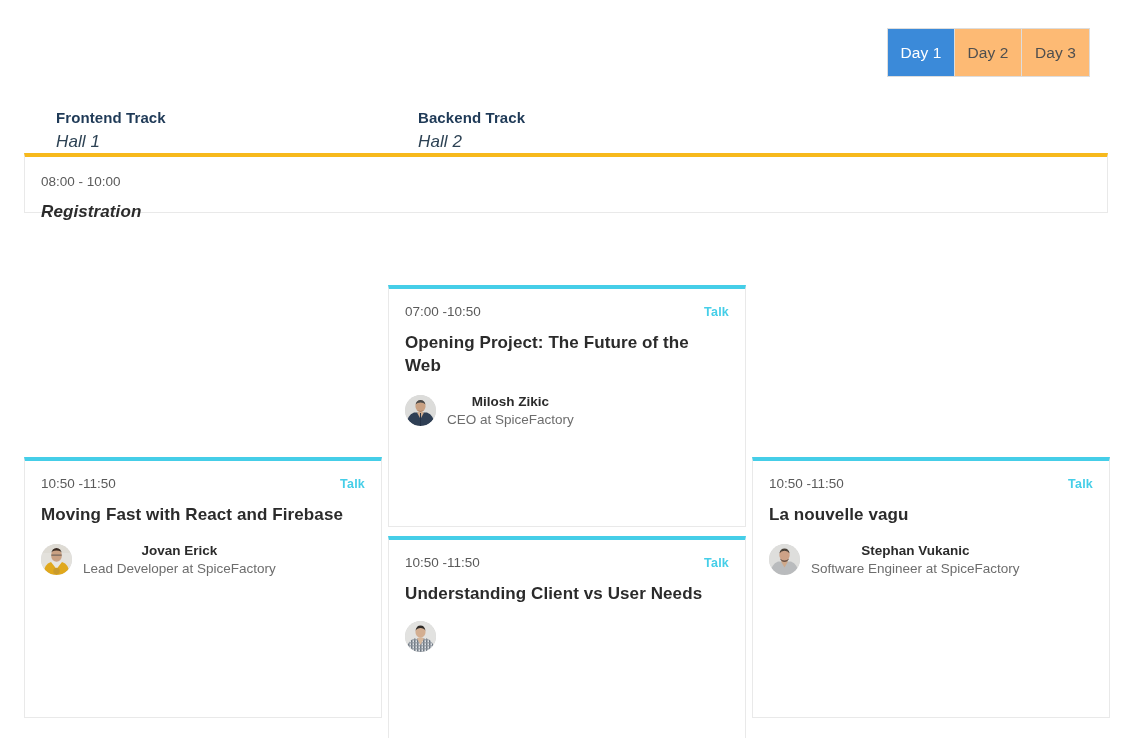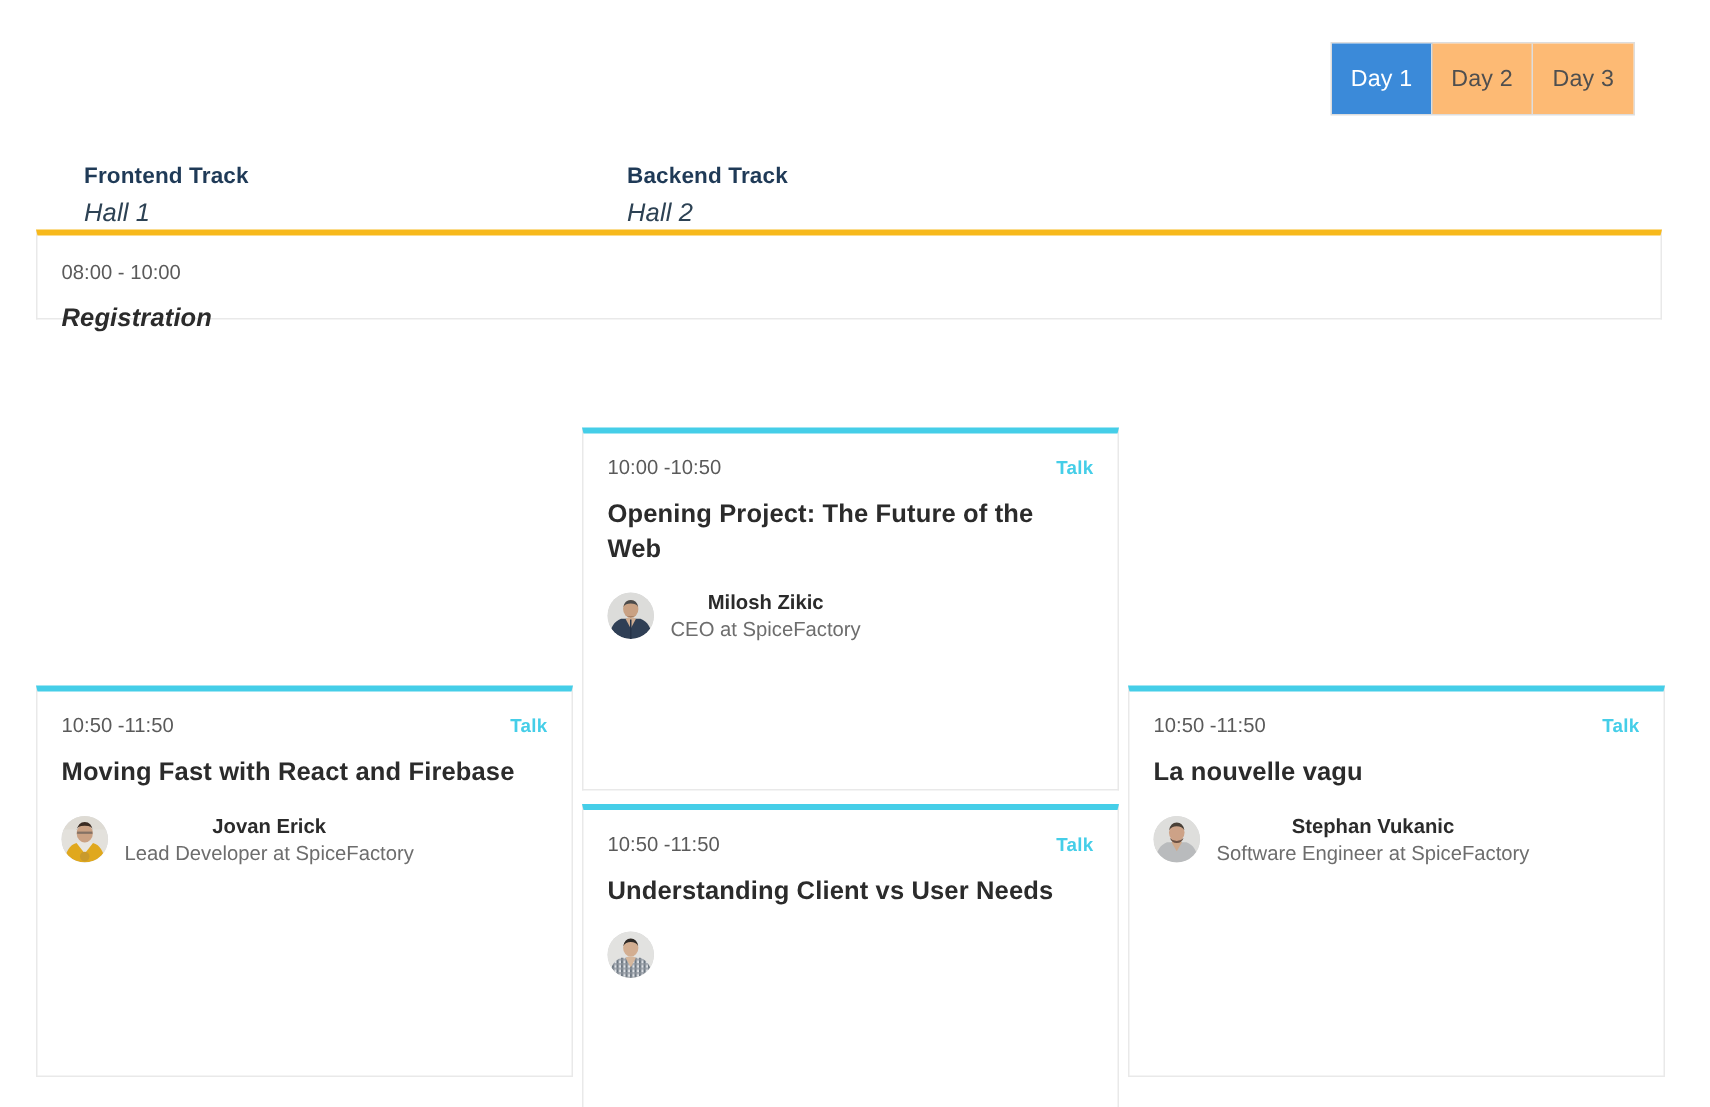--- a/index.html
+++ b/index.html
@@ -247,21 +247,21 @@
             </div>
           </div>
         </div>
       </div>
 
       <div class="col">
         <div class="col-inner">
           <div class="spacer" style="height:72px"></div>
           <div class="card" style="height:242px">
             <div class="card-head">
-              <span class="card-time">10:00 -10:50</span>
+              <span class="card-time">07:00 -10:50</span>
               <span class="card-badge">Talk</span>
             </div>
             <div class="card-title">Opening Project: The Future of the Web</div>
             <div class="speaker">
               <div class="avatar">
                 <svg viewBox="0 0 31 31">
                   <defs>
                       <clipPath id="cm">
                         <circle cx="15.5" cy="15.5" r="15.5"></circle>
                       </clipPath>

